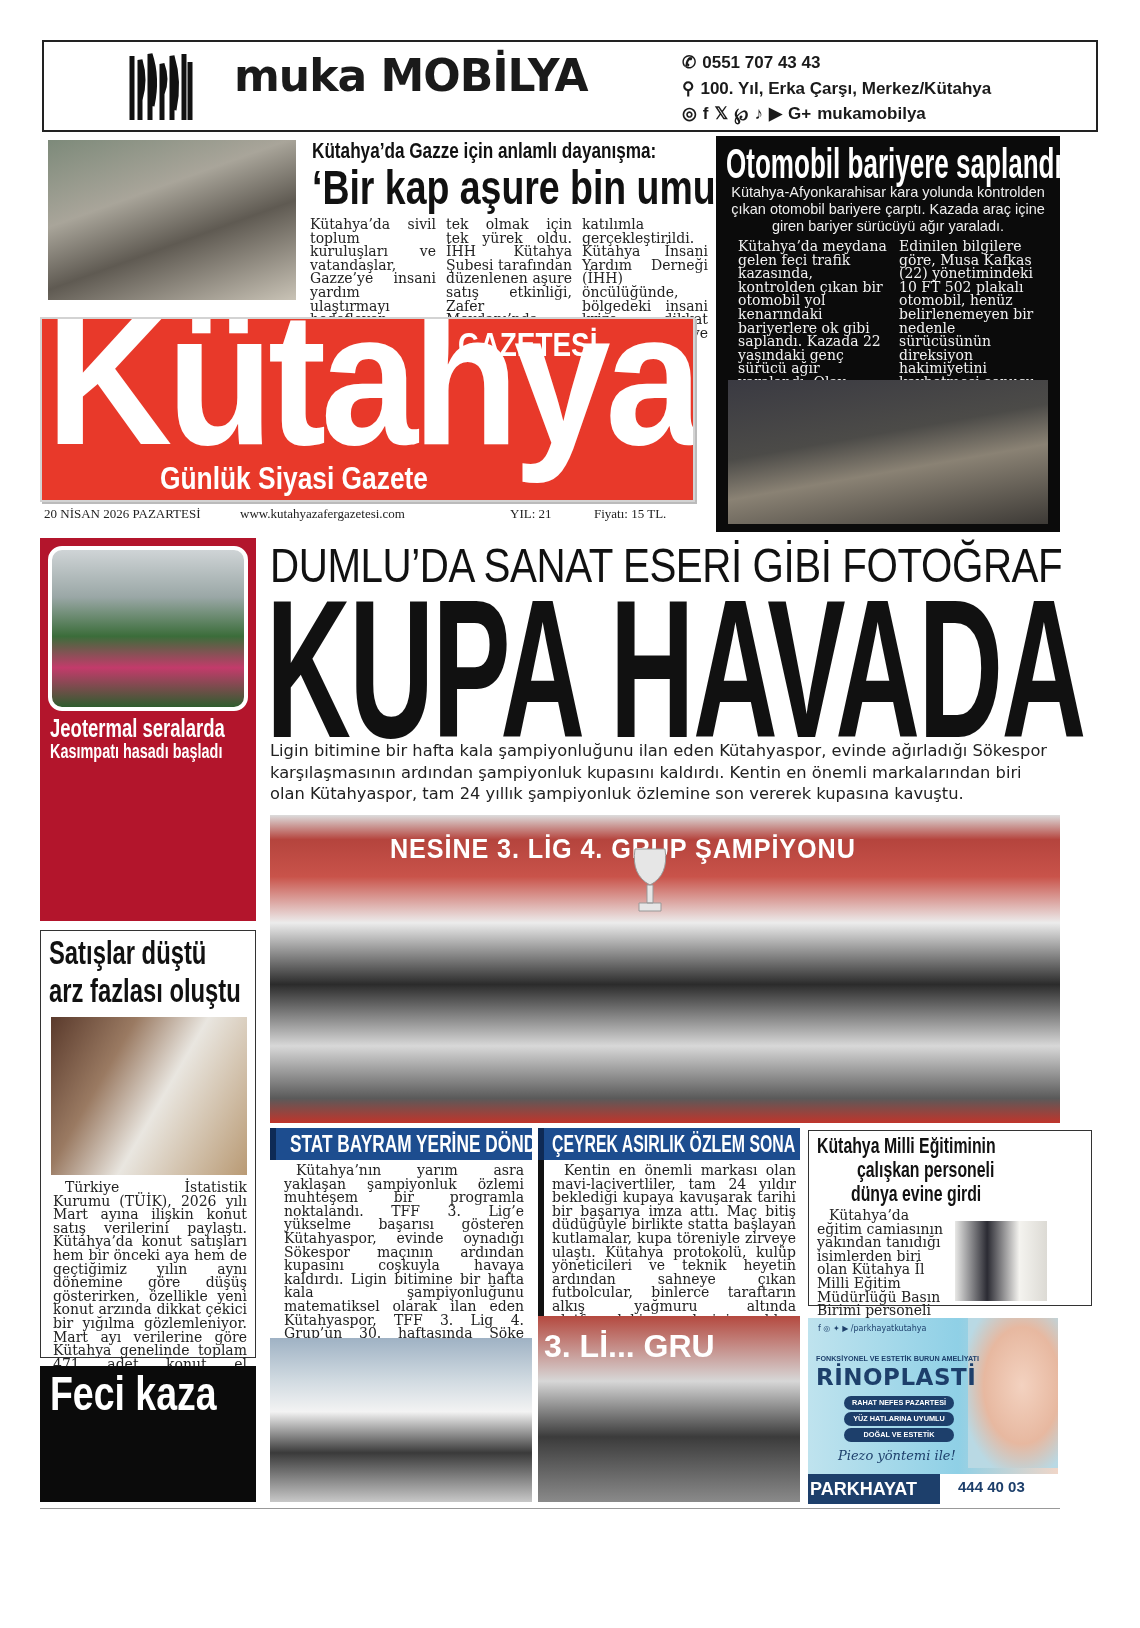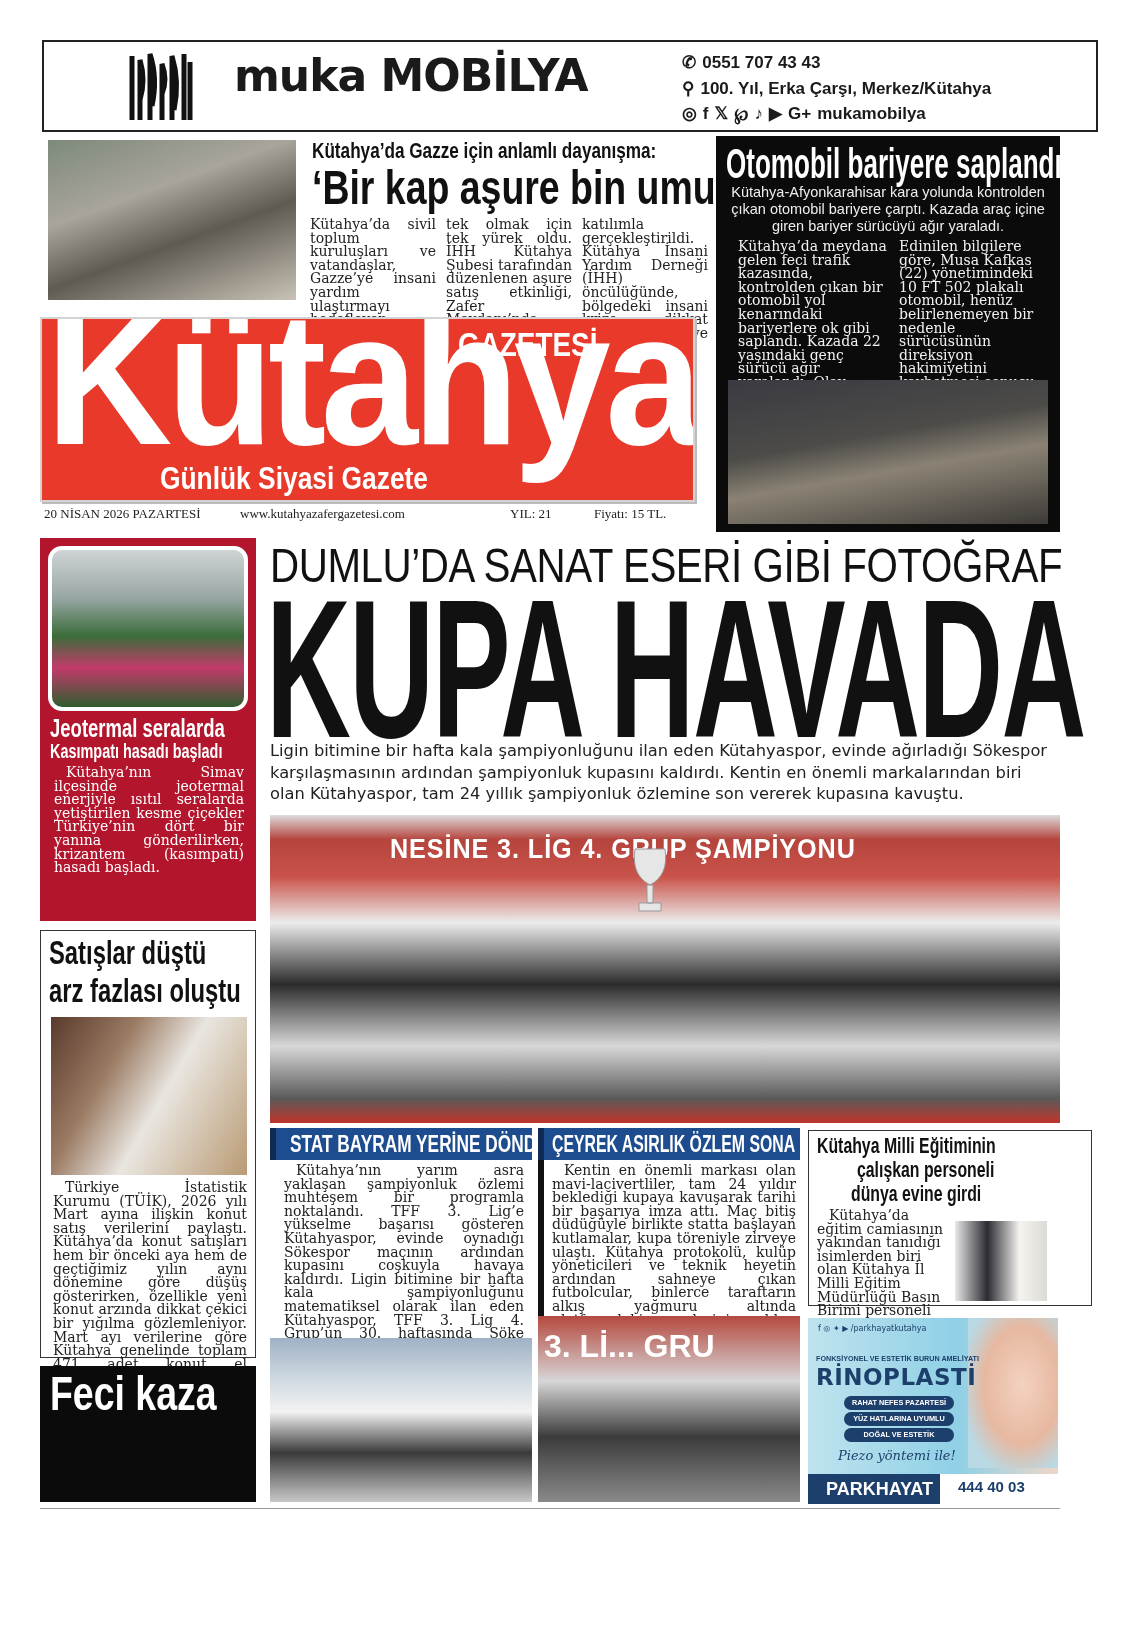--- a/index.html
+++ b/index.html
@@ -90,21 +90,21 @@
 
   
   #rino-ad { left: 808px; top: 1318px; width: 250px; height: 186px; background: linear-gradient(90deg,#bfe3ee 0%,#8fd0e6 60%,#f0d6c8 100%); overflow: hidden; }
   #rino-social { left: 10px; top: 6px; font-family: "DejaVu Sans", sans-serif; font-size: 8px; color: #1d3f6b; }
   #rino-sub { left: 8px; top: 36px; font-family: "Liberation Sans", sans-serif; font-weight: bold; font-size: 7.2px; color: #1d3f6b; white-space: nowrap; }
   #rino-title { left: 8px; top: 46px; font-family: "DejaVu Sans", sans-serif; font-weight: bold; font-size: 23px; color: #1d3f6b; letter-spacing: 0.5px; }
   .rino-pill { left: 36px; width: 110px; height: 14px; border-radius: 8px; background: #1d3f6b; color: #fff; font-family: "Liberation Sans", sans-serif; font-weight: bold; font-size: 7.3px; text-align: center; line-height: 14px; }
   #rino-script { left: 30px; top: 130px; font-family: "DejaVu Serif", serif; font-style: italic; font-size: 13px; color: #1d3f6b; }
   #rino-face { left: 160px; top: 0; width: 90px; height: 150px; background: radial-gradient(ellipse at 60% 45%,#f3d2c0 0%,#e7b8a0 50%,#b9d9e4 80%); }
   #rino-footer { left: 0; top: 156px; width: 250px; height: 30px; background: #fff; }
-  #rino-brand { left: 0; top: 0; width: 132px; height: 30px; background: #1d3f6b; color: #fff; font-family: "Liberation Sans", sans-serif; font-weight: bold; font-size: 18px; line-height: 30px; padding-left: 18px; }
+  #rino-brand { left: 0; top: 0; width: 132px; height: 30px; background: #1d3f6b; color: #fff; font-family: "Liberation Sans", sans-serif; font-weight: bold; font-size: 18px; line-height: 30px; padding-left: 2px; }
   #rino-phone { left: 150px; top: 4px; font-family: "Liberation Sans", sans-serif; font-weight: bold; font-size: 15px; color: #1d3f6b; }
 
   .bottom-rule { left: 40px; top: 1508px; width: 1020px; height: 1px; background: #999; }
 </style>
 </head>
 <body>
 
 <div id="top-ad" class="abs">
   <svg class="abs logo-mark" viewBox="0 0 66 72">
     <rect x="0" y="0" width="66" height="72" fill="#fff"></rect>
@@ -160,21 +160,20 @@
   <span style="width:270px">www.kutahyazafergazetesi.com</span>
   <span style="width:84px">YIL: 21</span>
   <span>Fiyatı: 15 TL.</span>
 </div>
 
 <div id="jeo-box" class="abs">
   <div id="jeo-photo" class="abs photo"></div>
   <div id="jeo-title1" class="abs cond">Jeotermal seralarda</div>
   <div id="jeo-title2" class="abs cond">Kasımpatı hasadı başladı</div>
   <div id="jeo-text" class="abs">
-    <p class="body-text" style="text-indent:12px">Kütahya’nın Simav ilçesinde jeotermal enerjiyle ısıtıl seralarda yetiştirilen kesme çiçekler Türkiye’nin dört bir yanına gönderilirken, krizantem (kasımpatı) hasadı başladı.</p>
   </div>
 </div>
 
 <div id="sat-box" class="abs">
   <div id="sat-title1" class="abs cond">Satışlar düştü</div>
   <div id="sat-title2" class="abs cond">arz fazlası oluştu</div>
   <div id="sat-photo" class="abs photo"></div>
   <p id="sat-text" class="abs body-text" style="text-indent:12px"><span>Türkiye İstatistik Kurumu (TÜİK), 2026 yılı Mart ayına ilişkin konut satış verilerini paylaştı. Kütahya’da konut satışları hem bir önceki aya hem de geçtiğimiz yılın aynı dönemine göre düşüş gösterirken, özellikle yeni konut arzında dikkat çekici bir yığılma gözlemleniyor. Mart ayı verilerine göre Kütahya genelinde toplam 471 adet konut el değiştirdi. Bu satışların dağılımı şu şekilde gerçekleşti:..</span> <span class="ref">»</span><span class="ref">4’te</span></p>
 </div>
 

